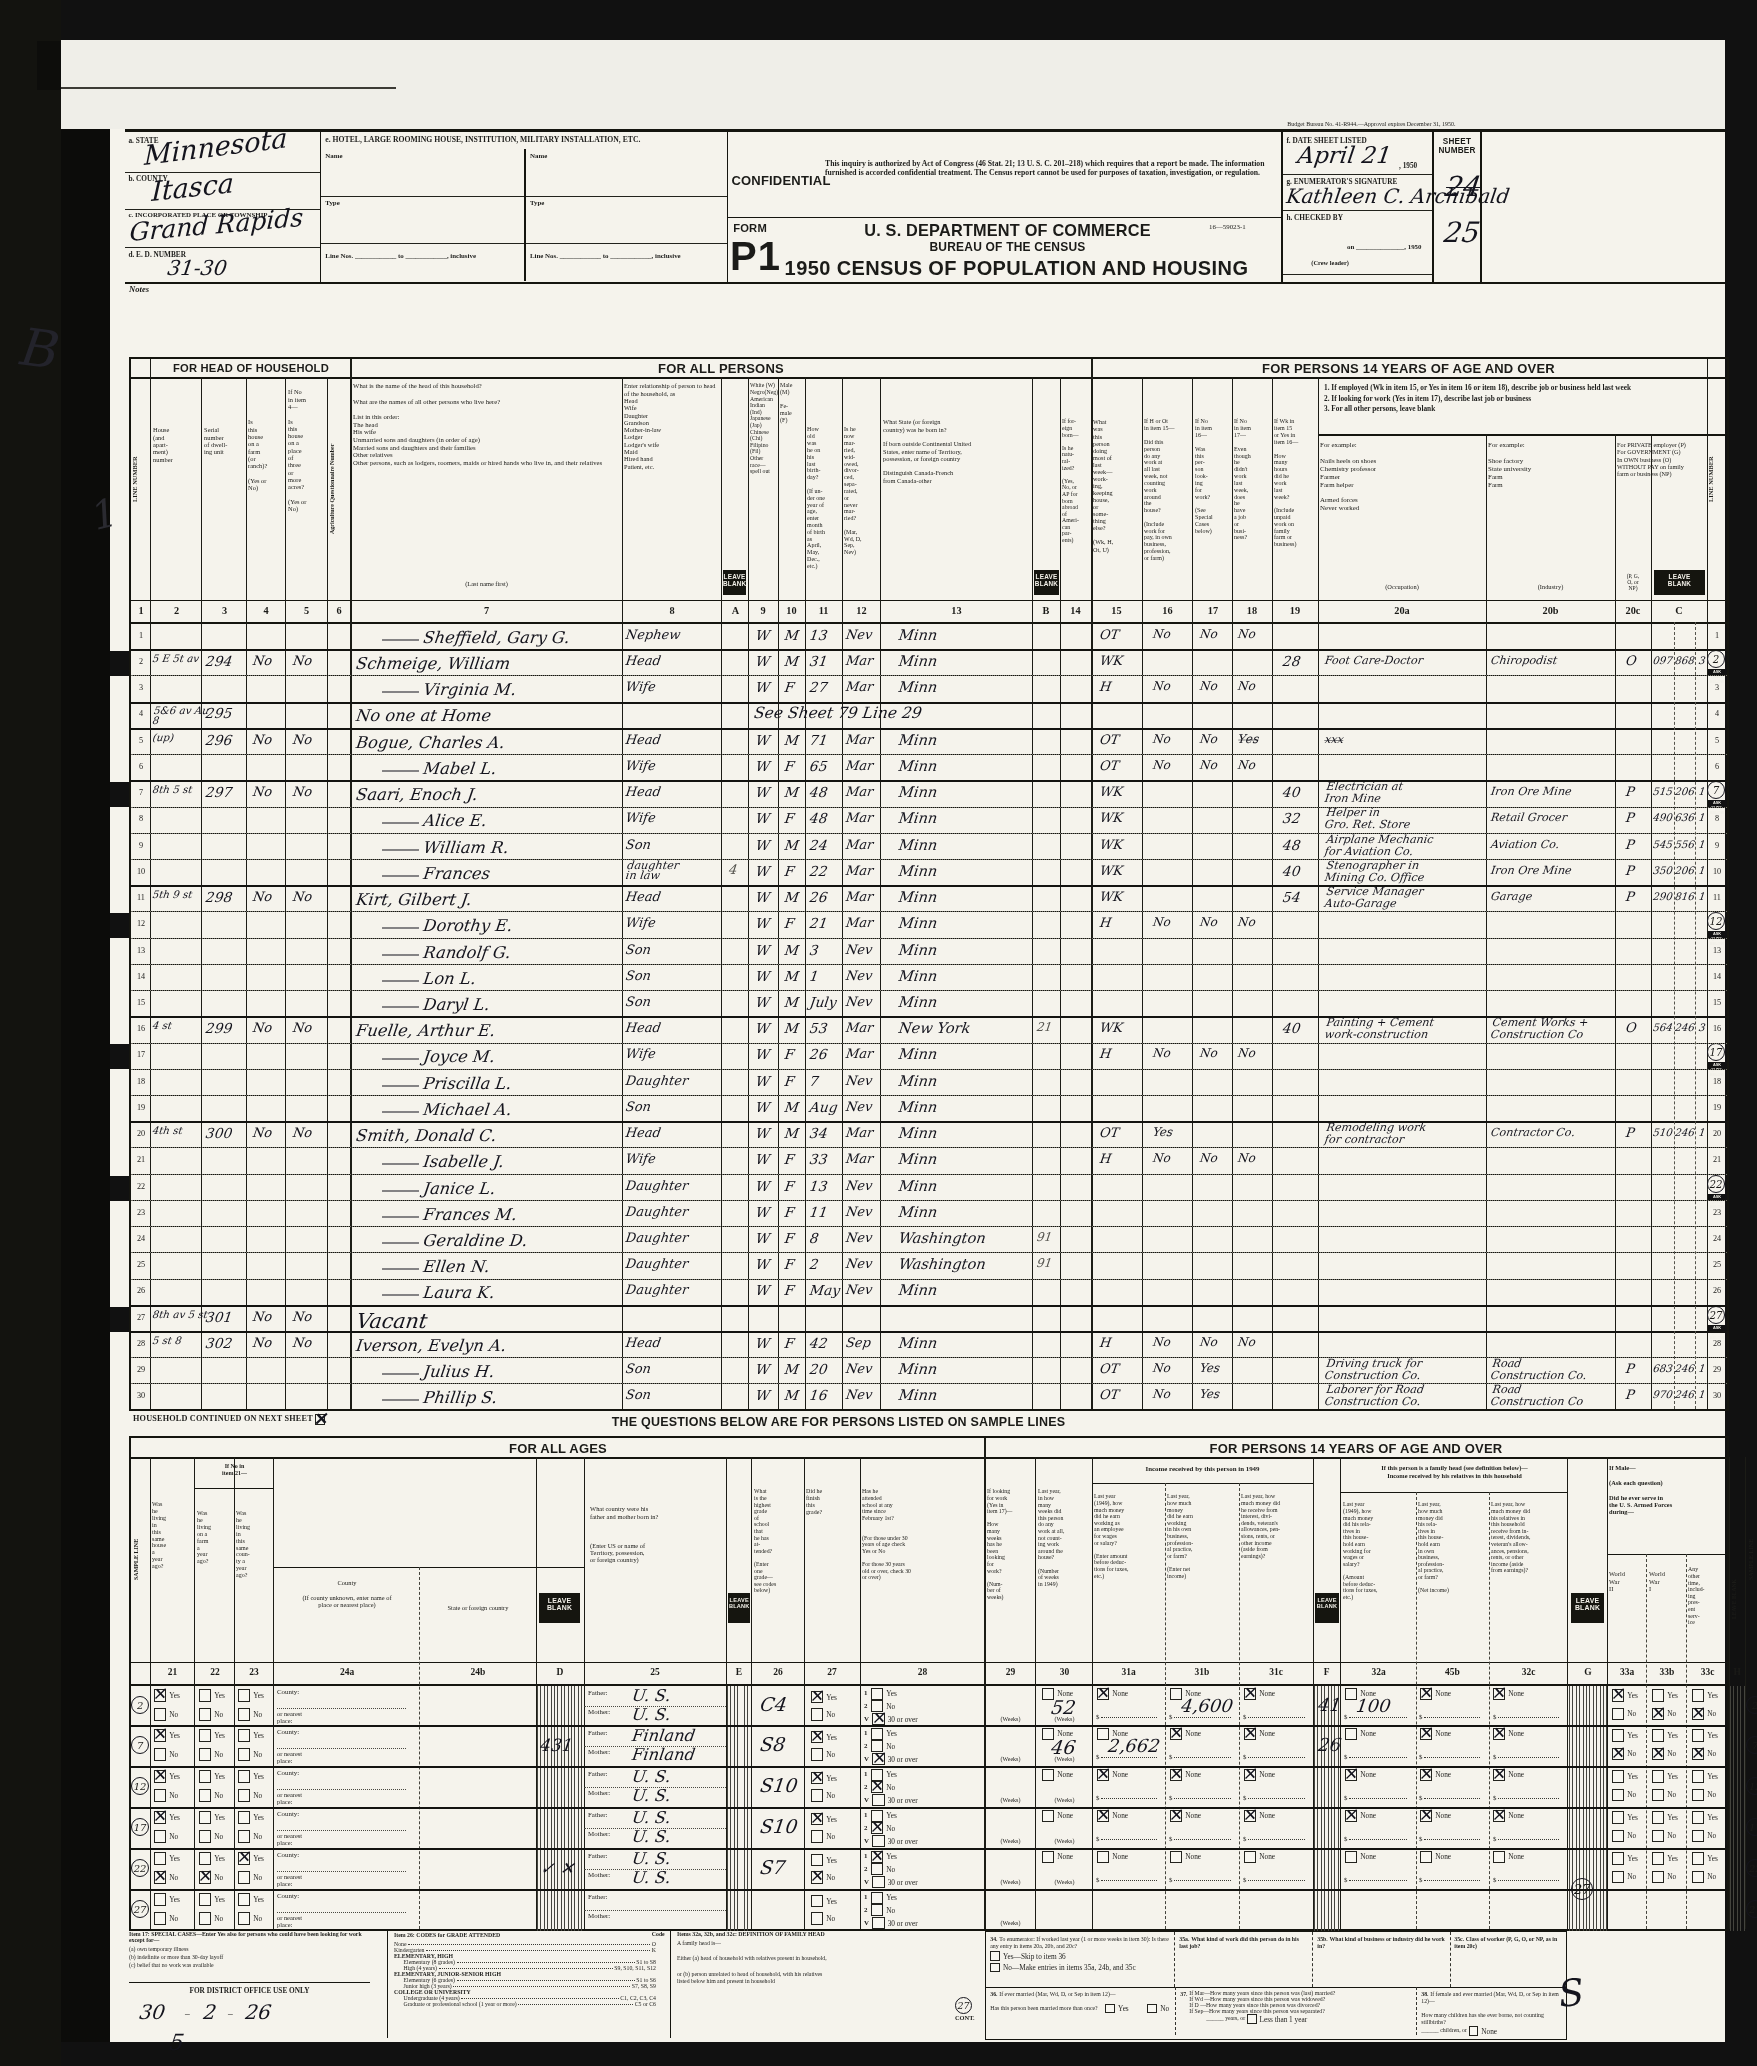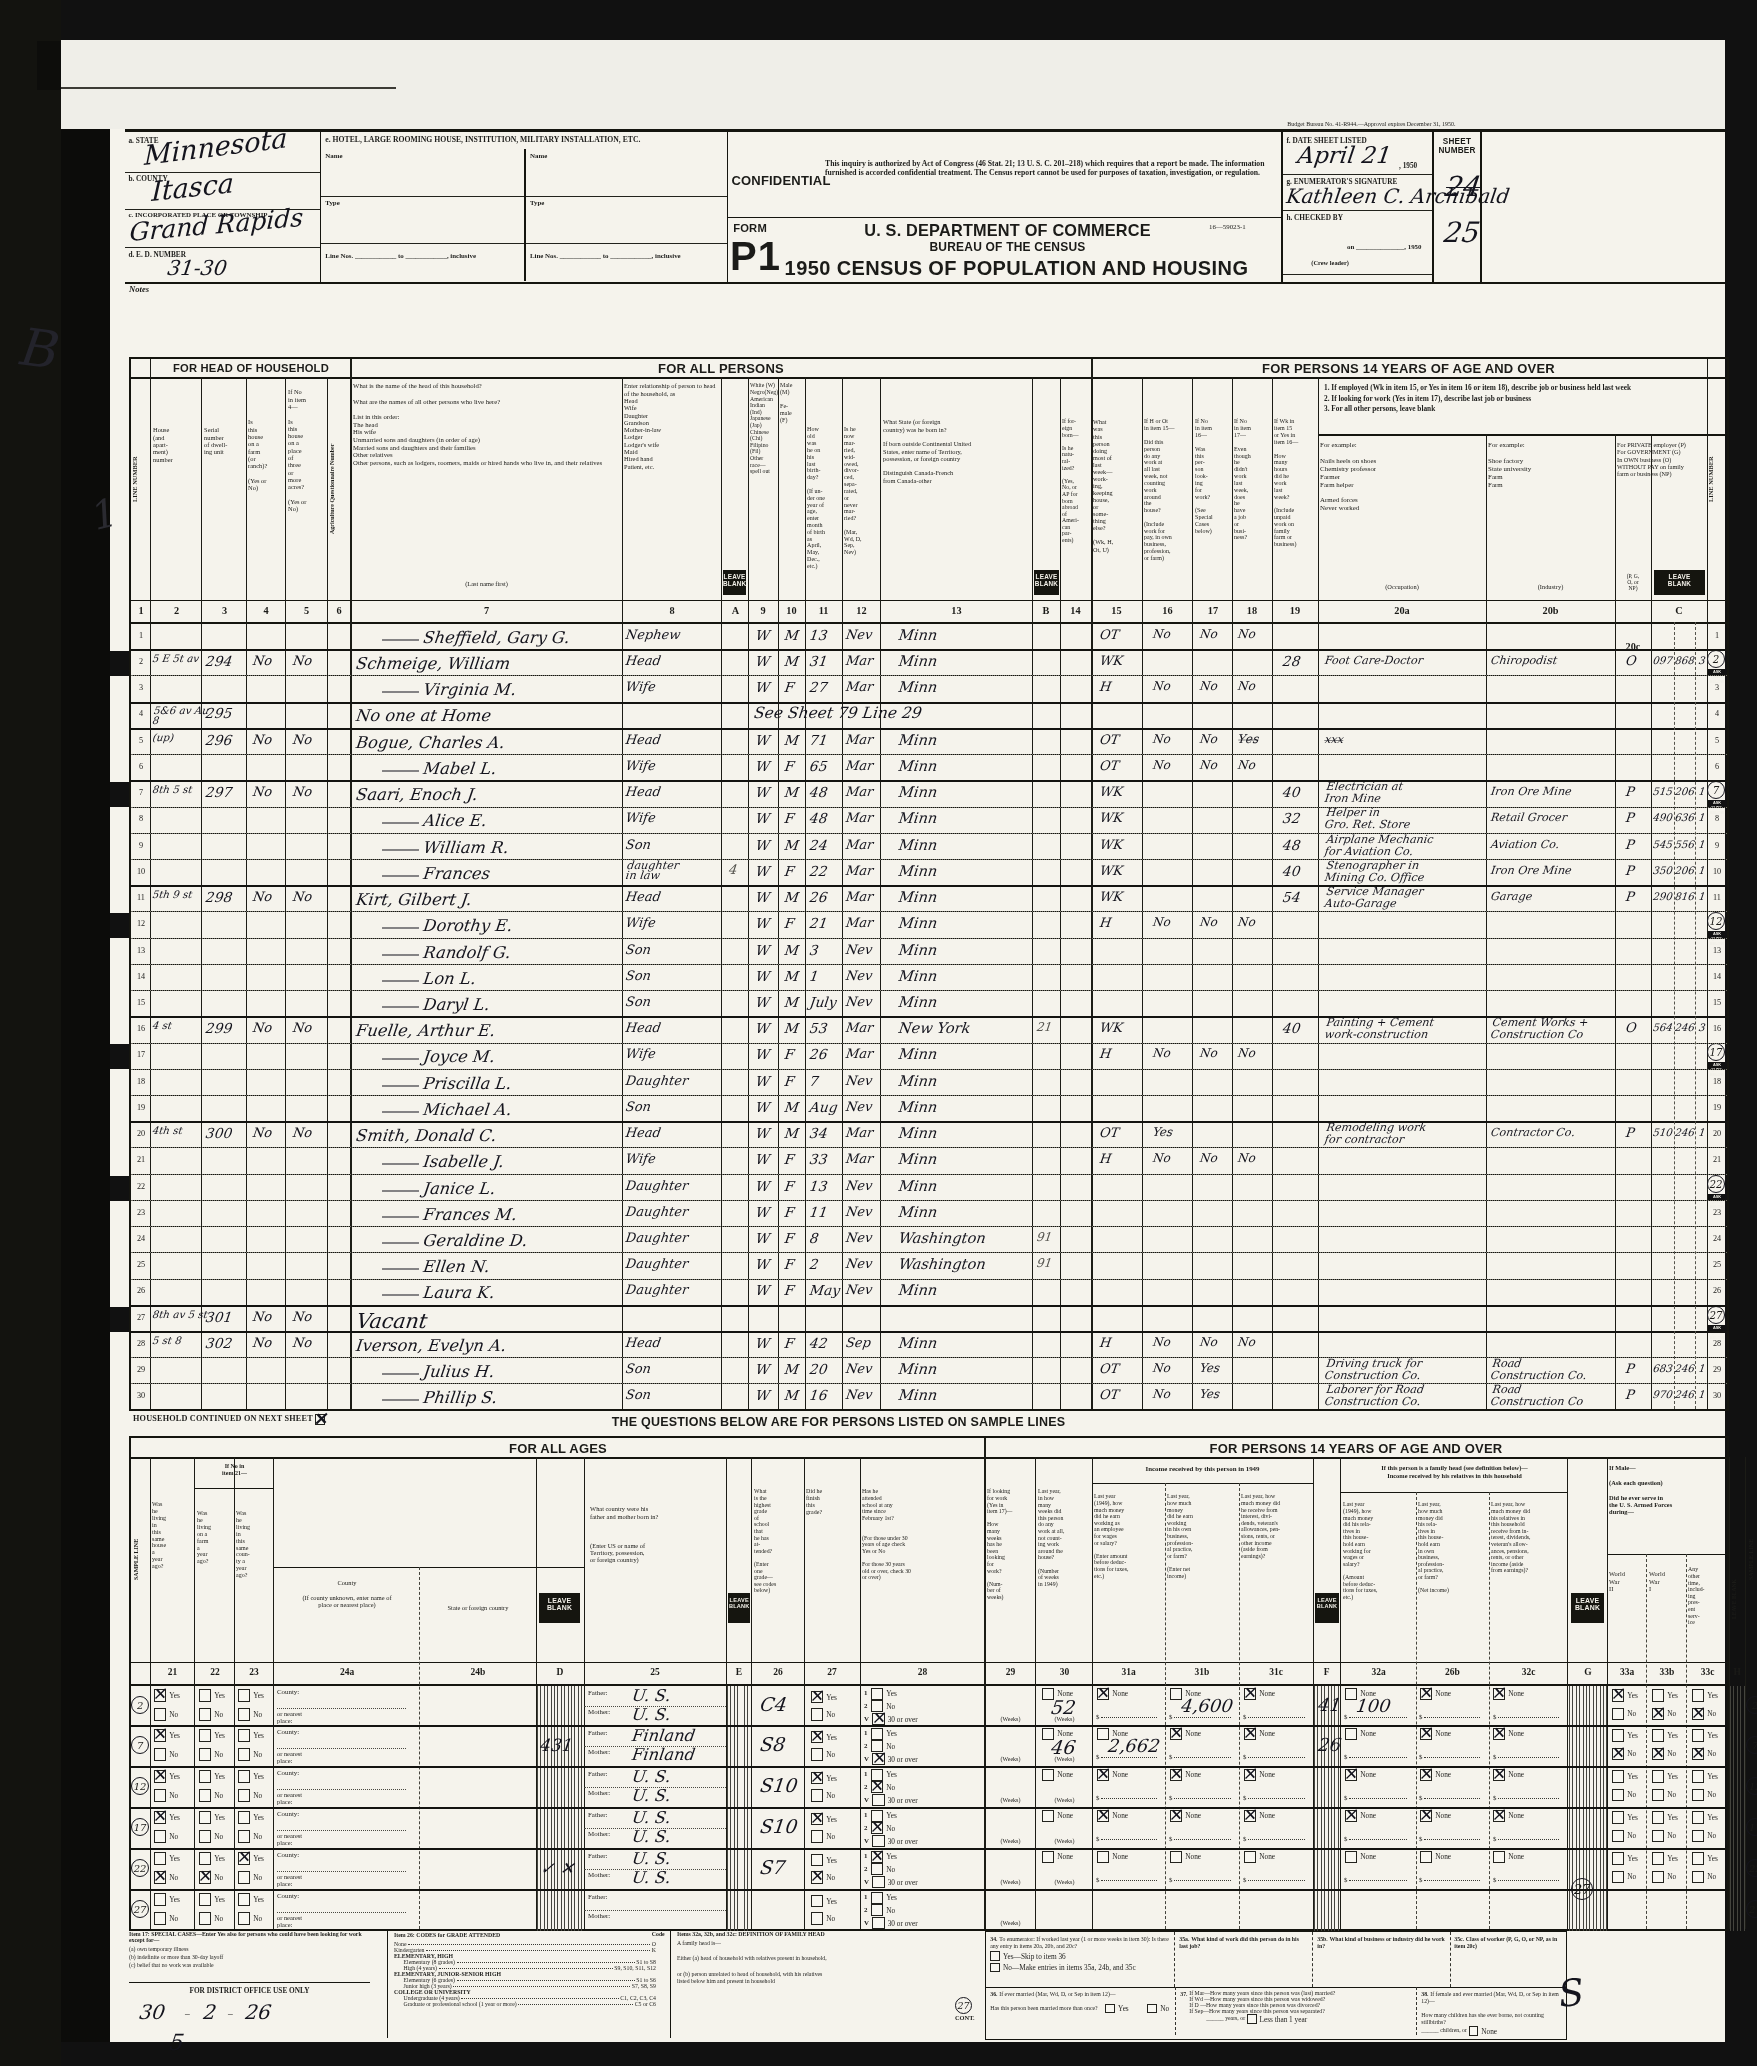--- a/index.html
+++ b/index.html
@@ -455,21 +455,21 @@
       <div class="numrow" style="position: absolute; left: 750px; top: 246px; width: 151px;">13</div>
       <div class="numrow" style="position: absolute; left: 901px; top: 246px; width: 28px;">B</div>
       <div class="numrow" style="position: absolute; left: 929px; top: 246px; width: 31px;">14</div>
       <div class="numrow" style="position: absolute; left: 960px; top: 246px; width: 51px;">15</div>
       <div class="numrow" style="position: absolute; left: 1011px; top: 246px; width: 51px;">16</div>
       <div class="numrow" style="position: absolute; left: 1062px; top: 246px; width: 40px;">17</div>
       <div class="numrow" style="position: absolute; left: 1101px; top: 246px; width: 40px;">18</div>
       <div class="numrow" style="position: absolute; left: 1141px; top: 246px; width: 46px;">19</div>
       <div class="numrow" style="position: absolute; left: 1187px; top: 246px; width: 168px;">20a</div>
       <div class="numrow" style="position: absolute; left: 1355px; top: 246px; width: 129px;">20b</div>
-      <div class="numrow" style="position: absolute; left: 1484px; top: 246px; width: 36px; margin-top: 36px;">20c</div>
+      <div class="numrow" style="position: absolute; left: 1484px; top: 246px; width: 36px;">20c</div>
       <div class="numrow" style="position: absolute; left: 1520px; top: 246px; width: 56px;">C</div>
       <div style="position: absolute; left: 0px; top: 263px; width: 1596px; height: 1.7px; background: rgb(21, 21, 15);"></div>
       <div style="position: absolute; left: 19.3px; top: 0px; width: 0.9px; height: 1050px; background: rgb(28, 28, 22);"></div>
       <div style="position: absolute; left: 70px; top: 18px; width: 0.9px; height: 1032px; background: rgb(28, 28, 22);"></div>
       <div style="position: absolute; left: 115px; top: 18px; width: 0.9px; height: 1032px; background: rgb(28, 28, 22);"></div>
       <div style="position: absolute; left: 154px; top: 18px; width: 0.9px; height: 1032px; background: rgb(28, 28, 22);"></div>
       <div style="position: absolute; left: 196px; top: 18px; width: 0.9px; height: 1032px; background: rgb(28, 28, 22);"></div>
       <div style="position: absolute; left: 219px; top: 0px; width: 1.7px; height: 1050px; background: rgb(28, 28, 22);"></div>
       <div style="position: absolute; left: 491px; top: 18px; width: 0.9px; height: 1032px; background: rgb(28, 28, 22);"></div>
       <div style="position: absolute; left: 590px; top: 18px; width: 0.9px; height: 1032px; background: rgb(28, 28, 22);"></div>
@@ -1287,21 +1287,21 @@
       <div class="numrow" style="position: absolute; left: 621px; top: 229px; width: 52px; font-size: 9.5px;">26</div>
       <div class="numrow" style="position: absolute; left: 673px; top: 229px; width: 56px; font-size: 9.5px;">27</div>
       <div class="numrow" style="position: absolute; left: 729px; top: 229px; width: 125px; font-size: 9.5px;">28</div>
       <div class="numrow" style="position: absolute; left: 854px; top: 229px; width: 51px; font-size: 9.5px;">29</div>
       <div class="numrow" style="position: absolute; left: 905px; top: 229px; width: 57px; font-size: 9.5px;">30</div>
       <div class="numrow" style="position: absolute; left: 961px; top: 229px; width: 73px; font-size: 9.5px;">31a</div>
       <div class="numrow" style="position: absolute; left: 1034px; top: 229px; width: 74px; font-size: 9.5px;">31b</div>
       <div class="numrow" style="position: absolute; left: 1108px; top: 229px; width: 74px; font-size: 9.5px;">31c</div>
       <div class="numrow" style="position: absolute; left: 1182px; top: 229px; width: 27.5px; font-size: 9.5px;">F</div>
       <div class="numrow" style="position: absolute; left: 1210px; top: 229px; width: 75px; font-size: 9.5px;">32a</div>
-      <div class="numrow" style="position: absolute; left: 1285px; top: 229px; width: 73px; font-size: 9.5px;">26b</div>
+      <div class="numrow" style="position: absolute; left: 1285px; top: 229px; width: 73px; font-size: 9.5px;">45b</div>
       <div class="numrow" style="position: absolute; left: 1358px; top: 229px; width: 79px; font-size: 9.5px;">32c</div>
       <div class="numrow" style="position: absolute; left: 1437px; top: 229px; width: 40px; font-size: 9.5px;">G</div>
       <div class="numrow" style="position: absolute; left: 1476px; top: 229px; width: 40px; font-size: 9.5px;">33a</div>
       <div class="numrow" style="position: absolute; left: 1516px; top: 229px; width: 40px; font-size: 9.5px;">33b</div>
       <div class="numrow" style="position: absolute; left: 1555px; top: 229px; width: 43px; font-size: 9.5px;">33c</div>
       <div class="numrow" style="position: absolute; left: 1598px; top: 229px; width: 16.3px; font-size: 9.5px;">H</div>
       <div style="position: absolute; left: 0px; top: 246px; width: 1596px; height: 1.7px; background: rgb(21, 21, 15);"></div>
       <div style="position: absolute; left: 18.5px; top: 19.3px; width: 0.9px; height: 472px; background: rgb(28, 28, 22);"></div>
       <div style="position: absolute; left: 63px; top: 19.3px; width: 0.9px; height: 472px; background: rgb(28, 28, 22);"></div>
       <div style="position: absolute; left: 103px; top: 19.3px; width: 0.9px; height: 472px; background: rgb(28, 28, 22);"></div>

